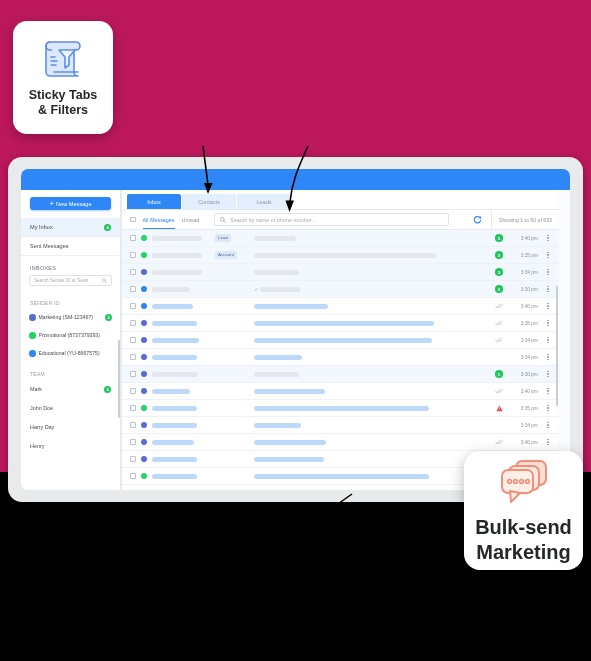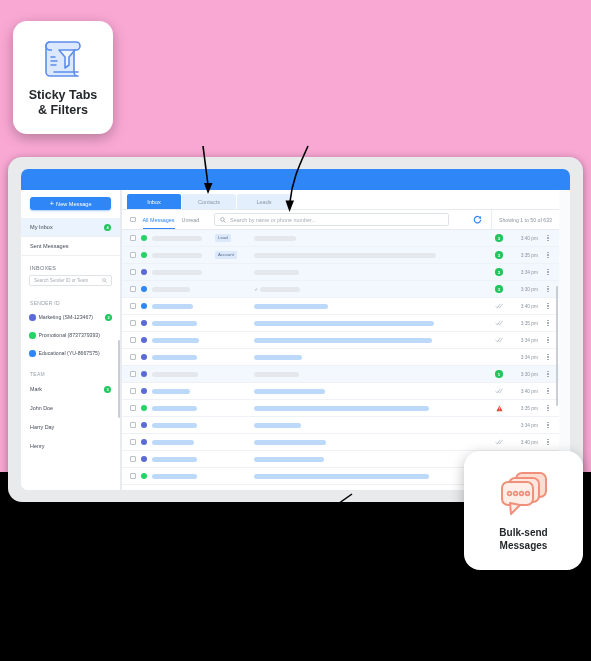--- a/index.html
+++ b/index.html
@@ -3,21 +3,21 @@
 <meta charset="utf-8">
 <style>
   * { box-sizing: border-box; }
   html, body {
     margin: 0; padding: 0;
     width: 591px; height: 661px;
     background: #000000;
     font-family: "Liberation Sans", sans-serif;
     overflow: hidden;
   }
-  #stage { position: relative; width: 591px; height: 472px; background:#f9a8d4; }
+  #stage { position: relative; width: 591px; height: 472px; background:#be185d; }
 
   
   .feature-card {
     position: absolute;
     background: #ffffff;
     border-radius: 14px;
     display: flex;
     flex-direction: column;
     align-items: center;
     justify-content: center;
@@ -30,21 +30,21 @@
     color: #25282b;
     text-align: center;
     line-height: 1.22;
   }
 
   #card-sticky { left: 13px; top: 21px; width: 100px; height: 113px; }
   #card-sticky .feature-label { font-size: 12.5px; margin-top: 7px; }
   #card-search { left: 449px; top: 30px; width: 100px; height: 112px; }
   #card-search .feature-label { font-size: 12.5px; margin-top: 6px; }
   #card-bulk { left: 464px; top: 451px; width: 119px; height: 119px; border-radius:16px; }
-  #card-bulk .feature-label { font-size: 10px; margin-top: 8px; }
+  #card-bulk .feature-label { font-size: 20px; margin-top: 8px; }
 
   
   .arrow-svg { position: absolute; z-index: 35; pointer-events: none; }
 
   
   #laptop {
     position: absolute; left: 8px; top: 157px;
     width: 575px; height: 345px;
     background: #e9eaec;
     border-radius: 14px;
@@ -256,21 +256,21 @@
         <rect x="6" y="13" width="31" height="23" rx="6" fill="#fdeee8" stroke="#f0907a" stroke-width="2"></rect>
         <path d="M14,34 l1,11 l9,-9 z" fill="#fdeee8" stroke="#f0907a" stroke-width="2" stroke-linejoin="round"></path>
         <circle cx="13.5" cy="24.5" r="1.9" fill="none" stroke="#f0907a" stroke-width="1.6"></circle>
         <circle cx="19.5" cy="24.5" r="1.9" fill="none" stroke="#f0907a" stroke-width="1.6"></circle>
         <circle cx="25.5" cy="24.5" r="1.9" fill="none" stroke="#f0907a" stroke-width="1.6"></circle>
         <circle cx="31.5" cy="24.5" r="1.9" fill="none" stroke="#f0907a" stroke-width="1.6"></circle>
       </svg>
     </div>
     <div class="feature-label">
       <div>Bulk-send</div>
-      <div>Messages</div>
+      <div>Marketing</div>
     </div>
   </div>
 
   <div id="laptop">
     <div id="screen">
 
       <div id="brandbar"></div>
 
       <div id="appbody">
 

